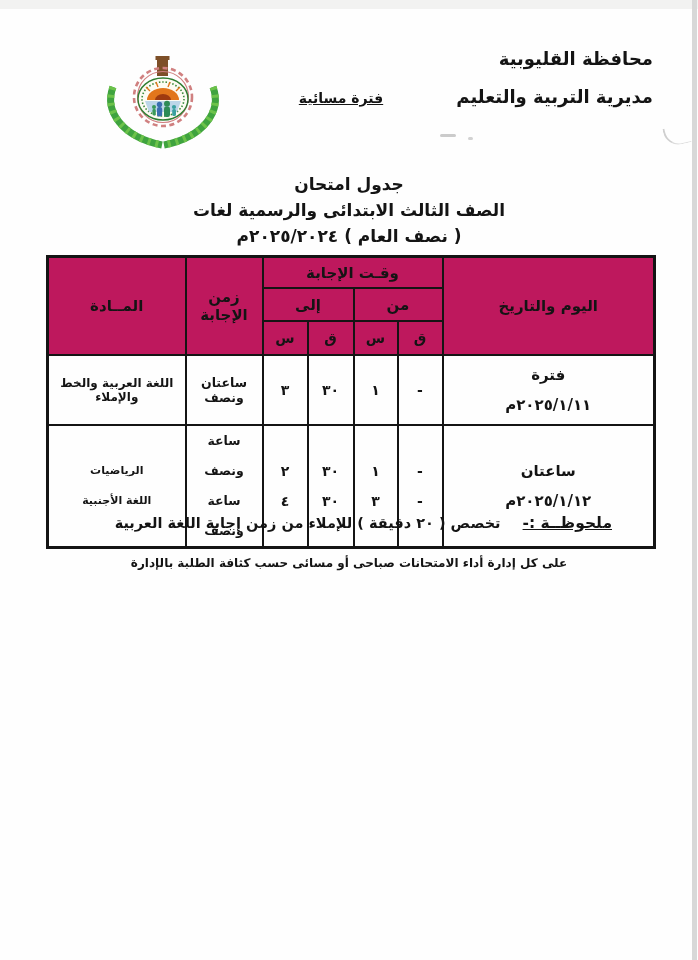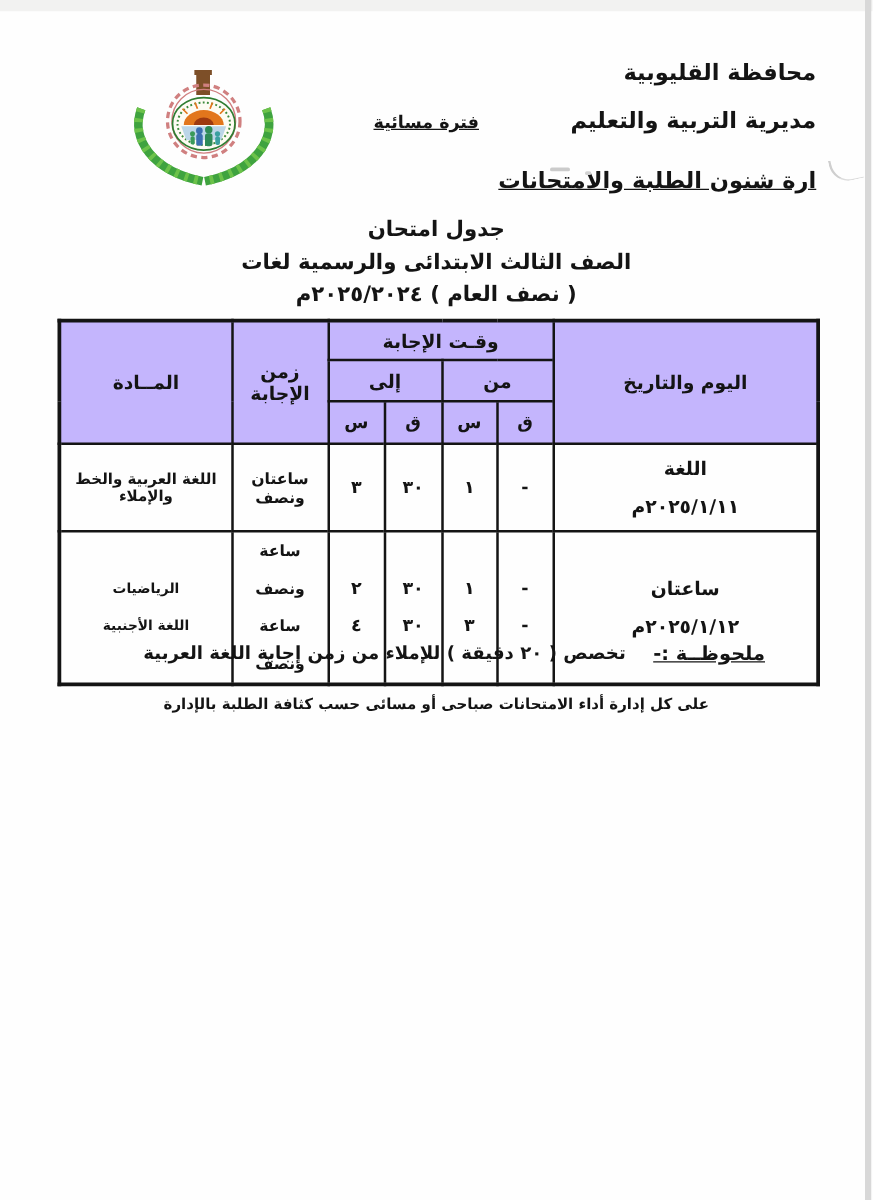--- a/index.html
+++ b/index.html
@@ -27,21 +27,21 @@
 
   
   .title{position:absolute;left:0;top:171px;width:698px;text-align:center;direction:rtl;
          font-weight:700;font-size:17px;line-height:26px;}
 
   
   .sched{position:absolute;left:46px;top:255px;border-collapse:collapse;direction:rtl;
          table-layout:fixed;border:3px solid #141414;}
   .sched th,.sched td{border:2px solid #141414;text-align:center;vertical-align:middle;
          padding:0;font-weight:700;}
-  .sched th{background:#c4b5fd;font-size:15px;}
+  .sched th{background:#be185d;font-size:15px;}
   .sched .unit{font-size:14px;}
   .h1 th{height:29px;}
   .h2 th{height:31px;margin-left:48px;}
   .h3 th{height:32px;}
   .r1 td{height:68px;}
   .r2 td{height:66px;}
   .daycell .ln{display:block;line-height:30px;font-size:15px;}
   .num{font-size:14px;}
   .stack .ln{display:block;line-height:30px;}
   .dur{font-size:12.5px;}
@@ -100,21 +100,20 @@
       <path d="M17,32 C8,56 26,82 66,90" fill="none" stroke="#6cc24a" stroke-width="7" stroke-dasharray="3 5"></path>
       <path d="M117,32 C126,56 108,82 68,90" fill="none" stroke="#6cc24a" stroke-width="7" stroke-dasharray="3 5"></path>
     </g>
   </svg>
 
   <div class="period">فترة مسائية</div>
 
   <div class="org">
     <div class="l l1">محافظة القليوبية</div>
     <div class="l l2">مديرية التربية والتعليم</div>
-    <div class="l l3">ارة شنون الطلبة والامتحانات</div>
   </div>
   <div class="smudge-a"></div>
   <div class="smudge-b"></div>
   <div class="smudge-c"></div>
 
   <div class="title">
     <div>جدول امتحان</div>
     <div>الصف الثالث الابتدائى والرسمية لغات</div>
     <div>( نصف العام ) ٢٠٢٥/٢٠٢٤م</div>
   </div>
@@ -142,21 +141,21 @@
     </tr>
     <tr class="h3">
       <th class="unit">ق</th>
       <th class="unit">س</th>
       <th class="unit">ق</th>
       <th class="unit">س</th>
     </tr>
 
     <tr class="r1">
       <td class="daycell">
-        <span class="ln">اللغة</span>
+        <span class="ln">فترة</span>
         <span class="ln">٢٠٢٥/١/١١م</span>
       </td>
       <td class="num">-</td>
       <td class="num">١</td>
       <td class="num">٣٠</td>
       <td class="num">٣</td>
       <td class="dur">ساعتان ونصف</td>
       <td class="subj1">اللغة العربية والخط والإملاء</td>
     </tr>
 

